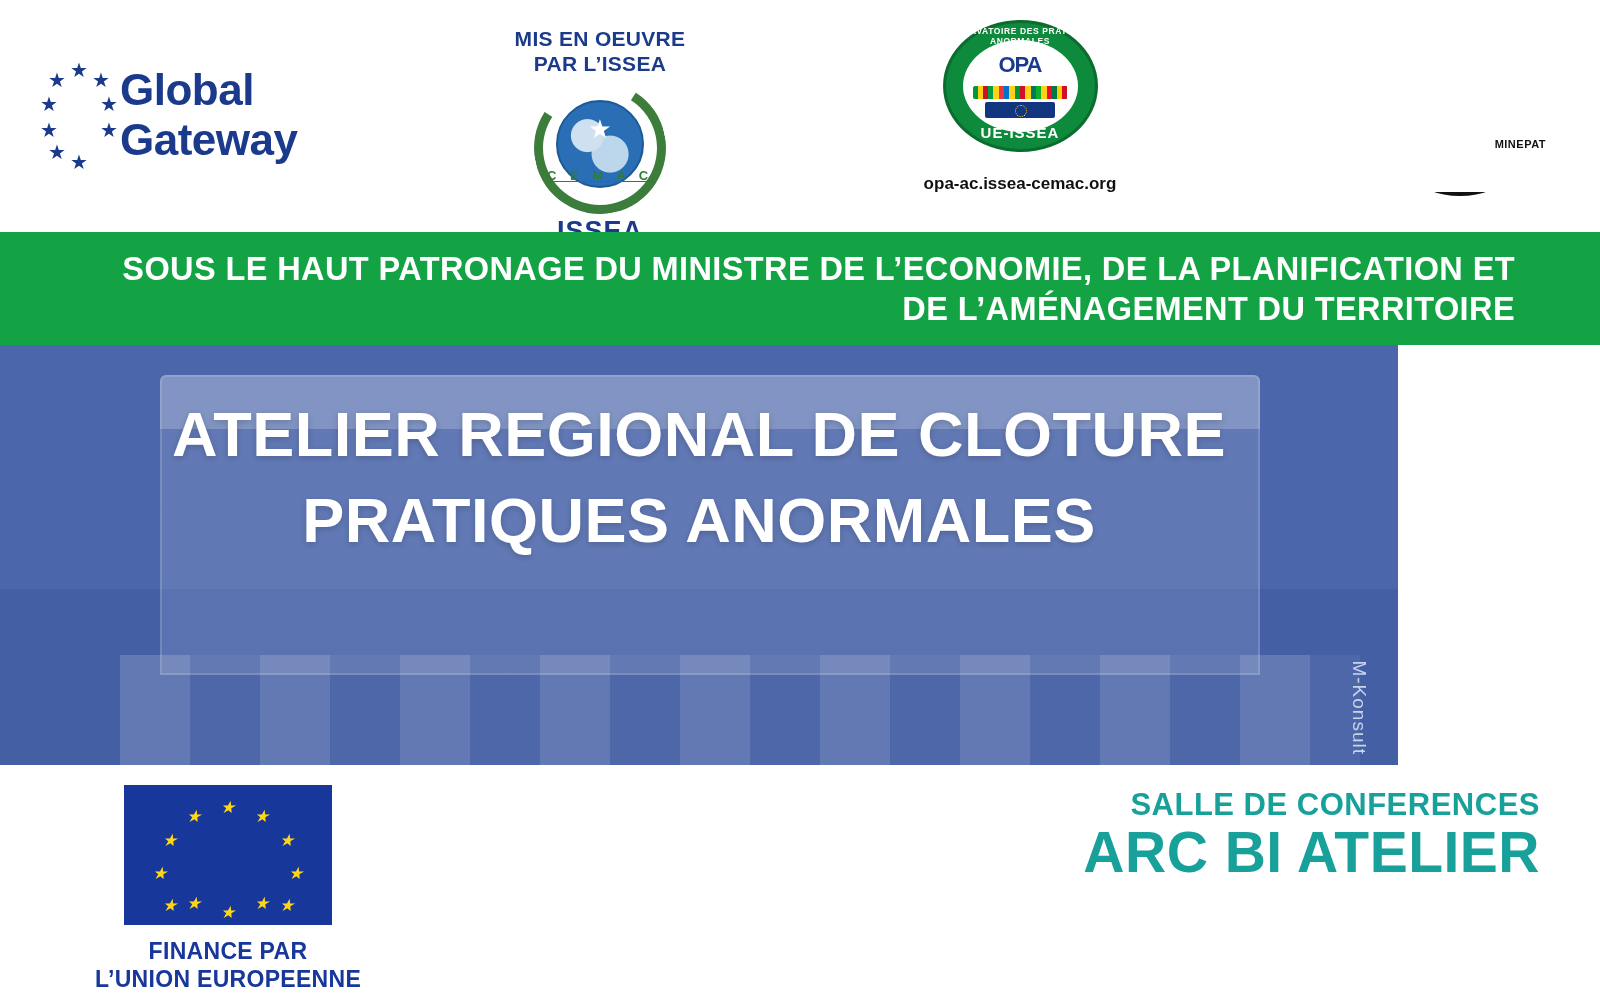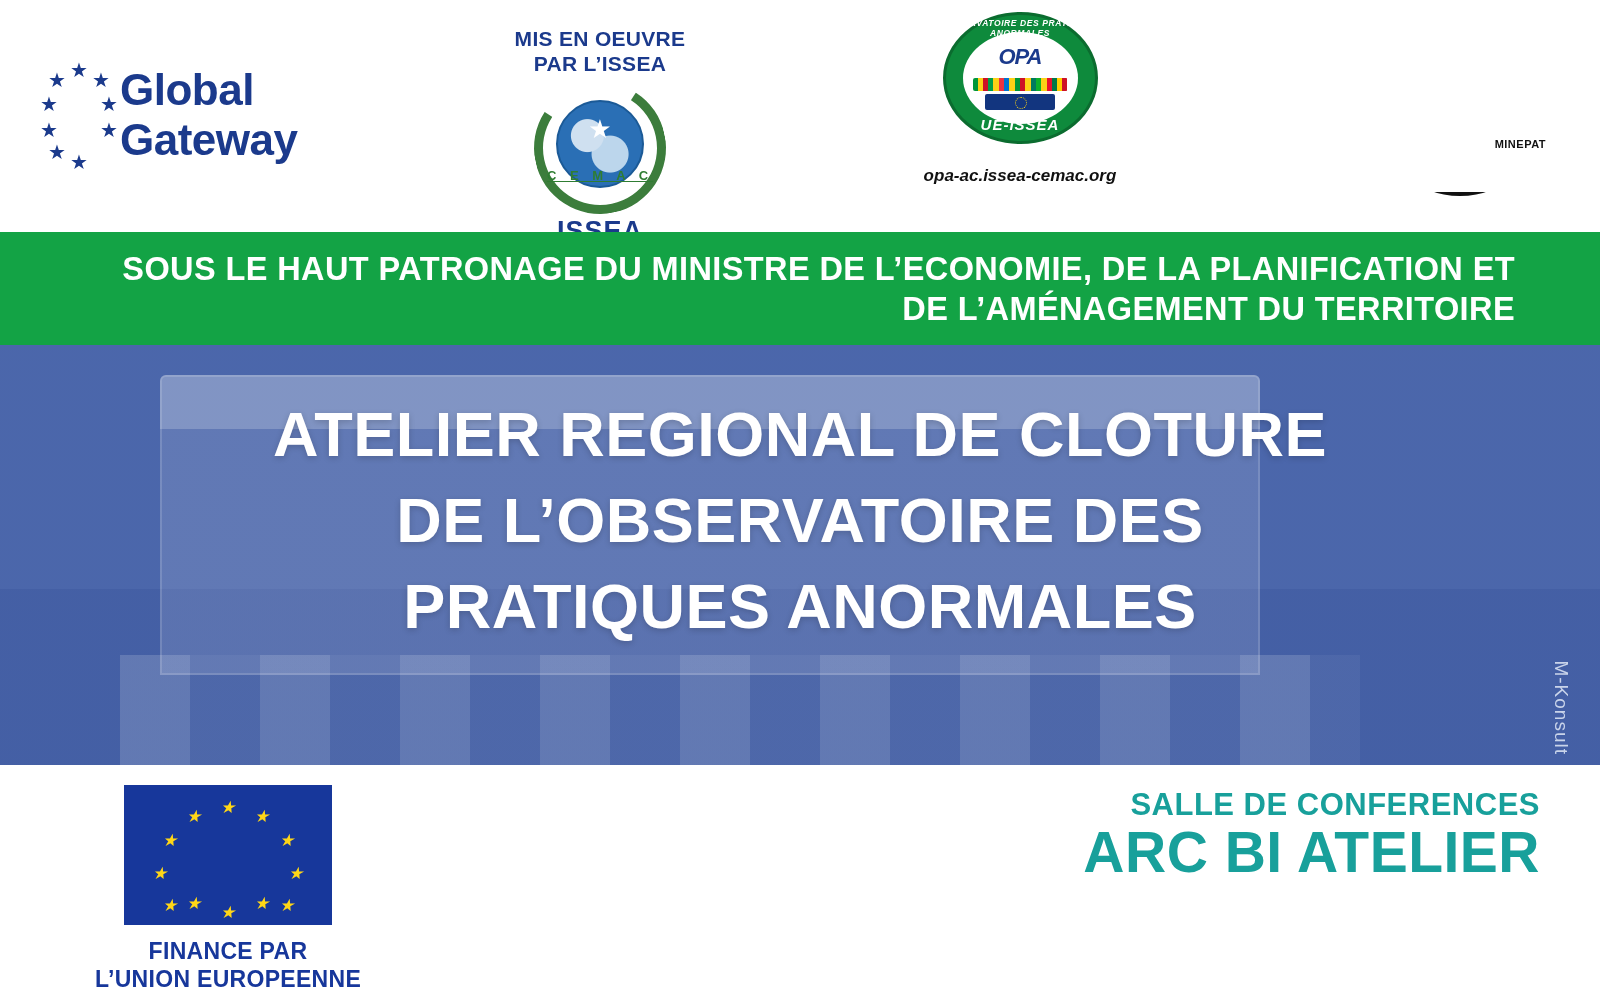--- a/index.html
+++ b/index.html
@@ -57,21 +57,21 @@
   .issea-cemac {
     position:absolute; left:0; right:0; top:86px;
     color:#2f7d32; font-weight:bold; font-size:13px; letter-spacing:5px;text-decoration:underline;
   }
   .issea-name {
     color:#1b3a8c; font-weight:bold; font-size:27px; letter-spacing:1px;
     margin-top:2px;
   }
 
   
-  .opa { position:absolute; left:905px; top:12px; width:230px; text-align:center;font-style:italic; }
+  .opa { position:absolute; left:905px; top:20px; width:230px; text-align:center; }
   .opa-emblem {
     position:relative; margin:0 auto; width:175px; height:152px;
   }
   .opa-ring {
     position:absolute; left:10px; top:0; width:155px; height:132px;
     border-radius:50%; background:#0e8a3c;
     border:3px solid #0b6c2f;
   }
   .opa-inner {
     position:absolute; left:30px; top:20px; width:115px; height:92px;
@@ -151,21 +151,21 @@
     position:absolute; left:0; top:232px; width:1600px; height:113px;
     background:#13a345; display:flex; align-items:center; justify-content:center;
   }
   .green-band p {
     color:#ffffff; font-weight:bold; font-size:32.5px; line-height:40px;
     text-align:right; letter-spacing:0.4px; max-width:1430px;
   }
 
   
   .hero {
-    position:absolute; left:0; top:345px; width:1600px; height:420px;
+    position:absolute; left:0; top:345px; width:1398px; height:420px;
     background:#14532d; overflow:hidden;
   }
   .hero-photo {
     position:absolute; inset:0;
     background:
       linear-gradient(rgba(54,83,160,0.80), rgba(54,83,160,0.80)),
       linear-gradient(#9fb4d6 0 58%, #7d91b8 58% 100%);
   }
   .hero-photo::before {
     content:"";
@@ -291,21 +291,20 @@
   </div>
 
   <div class="green-band">
     <p>SOUS LE HAUT PATRONAGE DU MINISTRE DE L’ECONOMIE, DE LA PLANIFICATION ET DE L’AMÉNAGEMENT DU TERRITOIRE</p>
   </div>
 
   <div class="hero">
     <div class="hero-photo"></div>
     <div class="hero-title">
       <span>ATELIER REGIONAL DE CLOTURE</span>
-      <span>DE L’OBSERVATOIRE DES</span>
       <span>PRATIQUES ANORMALES</span>
     </div>
     <div class="credit">M-Konsult</div>
   </div>
 
   <div class="bottom">
 
     <div class="eu">
       <div class="eu-flag">
         <i style="left:96px;top:14px;">★</i>

